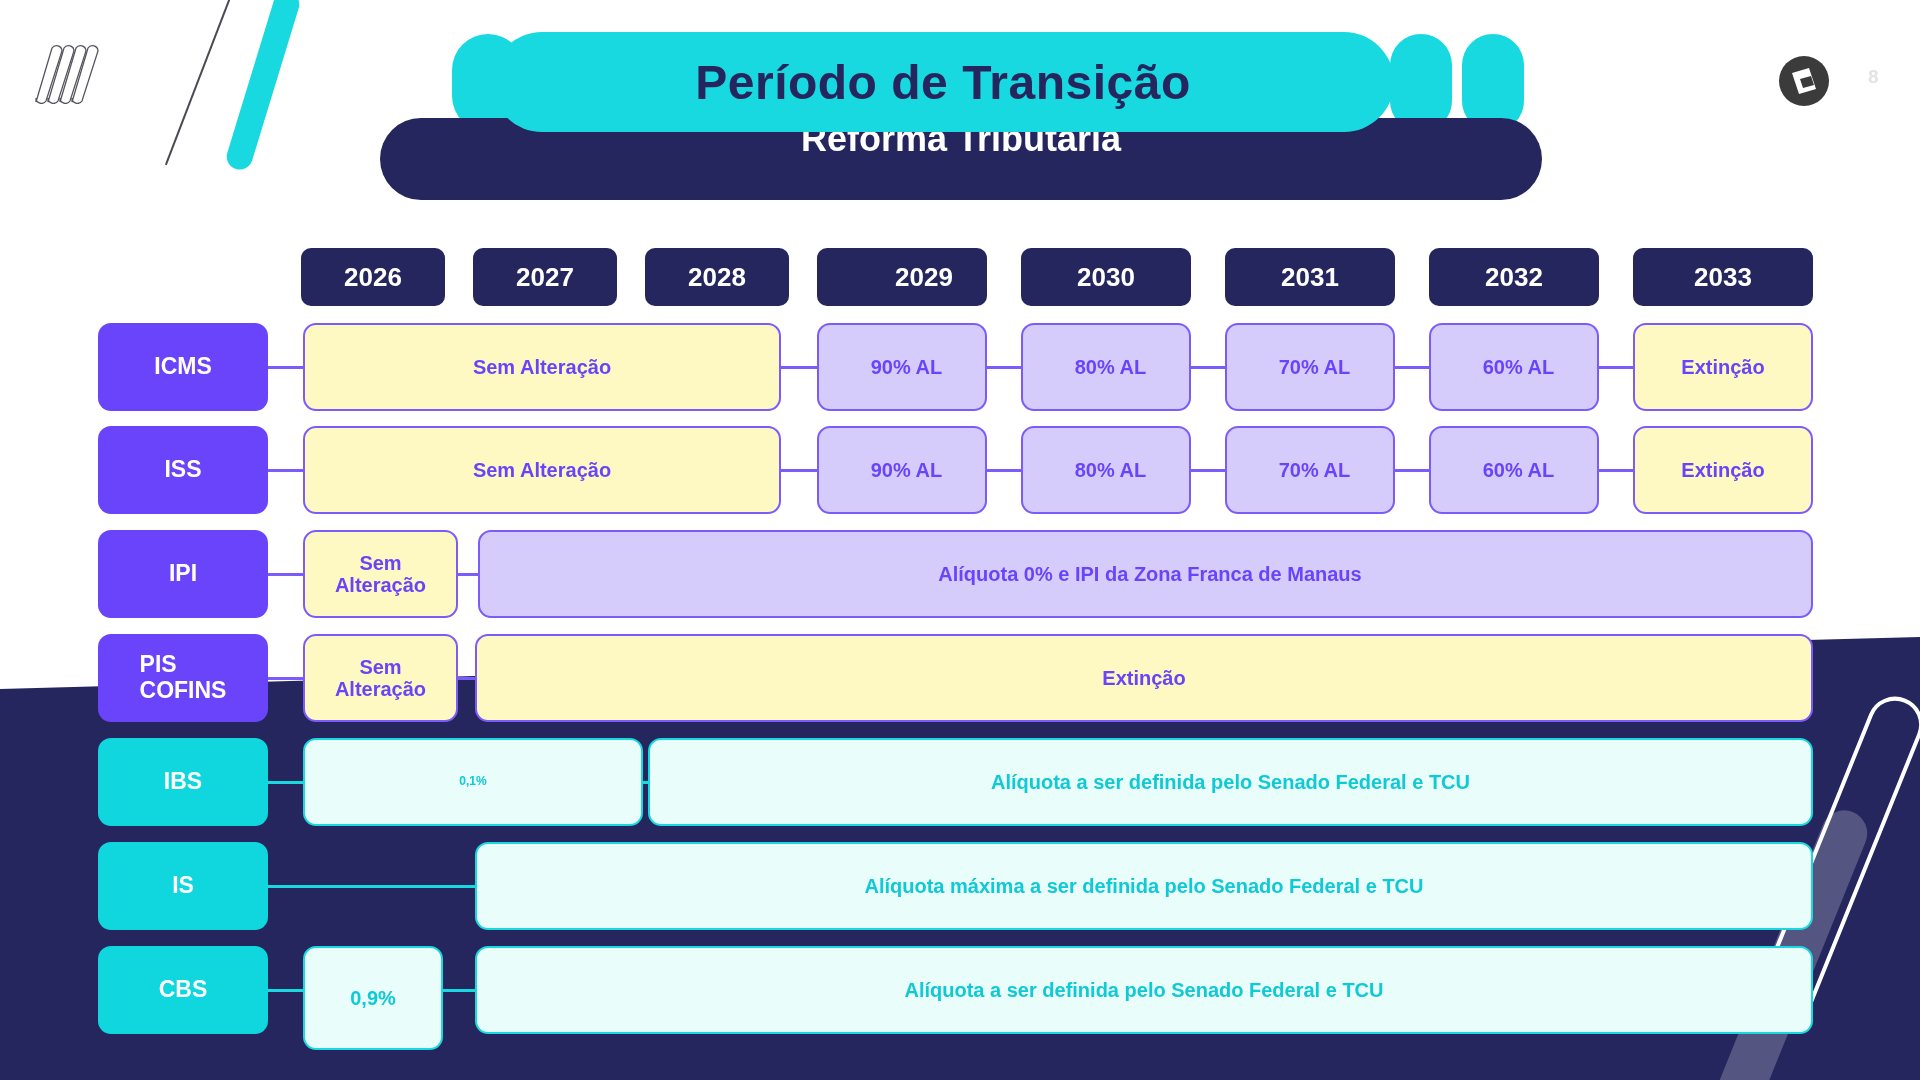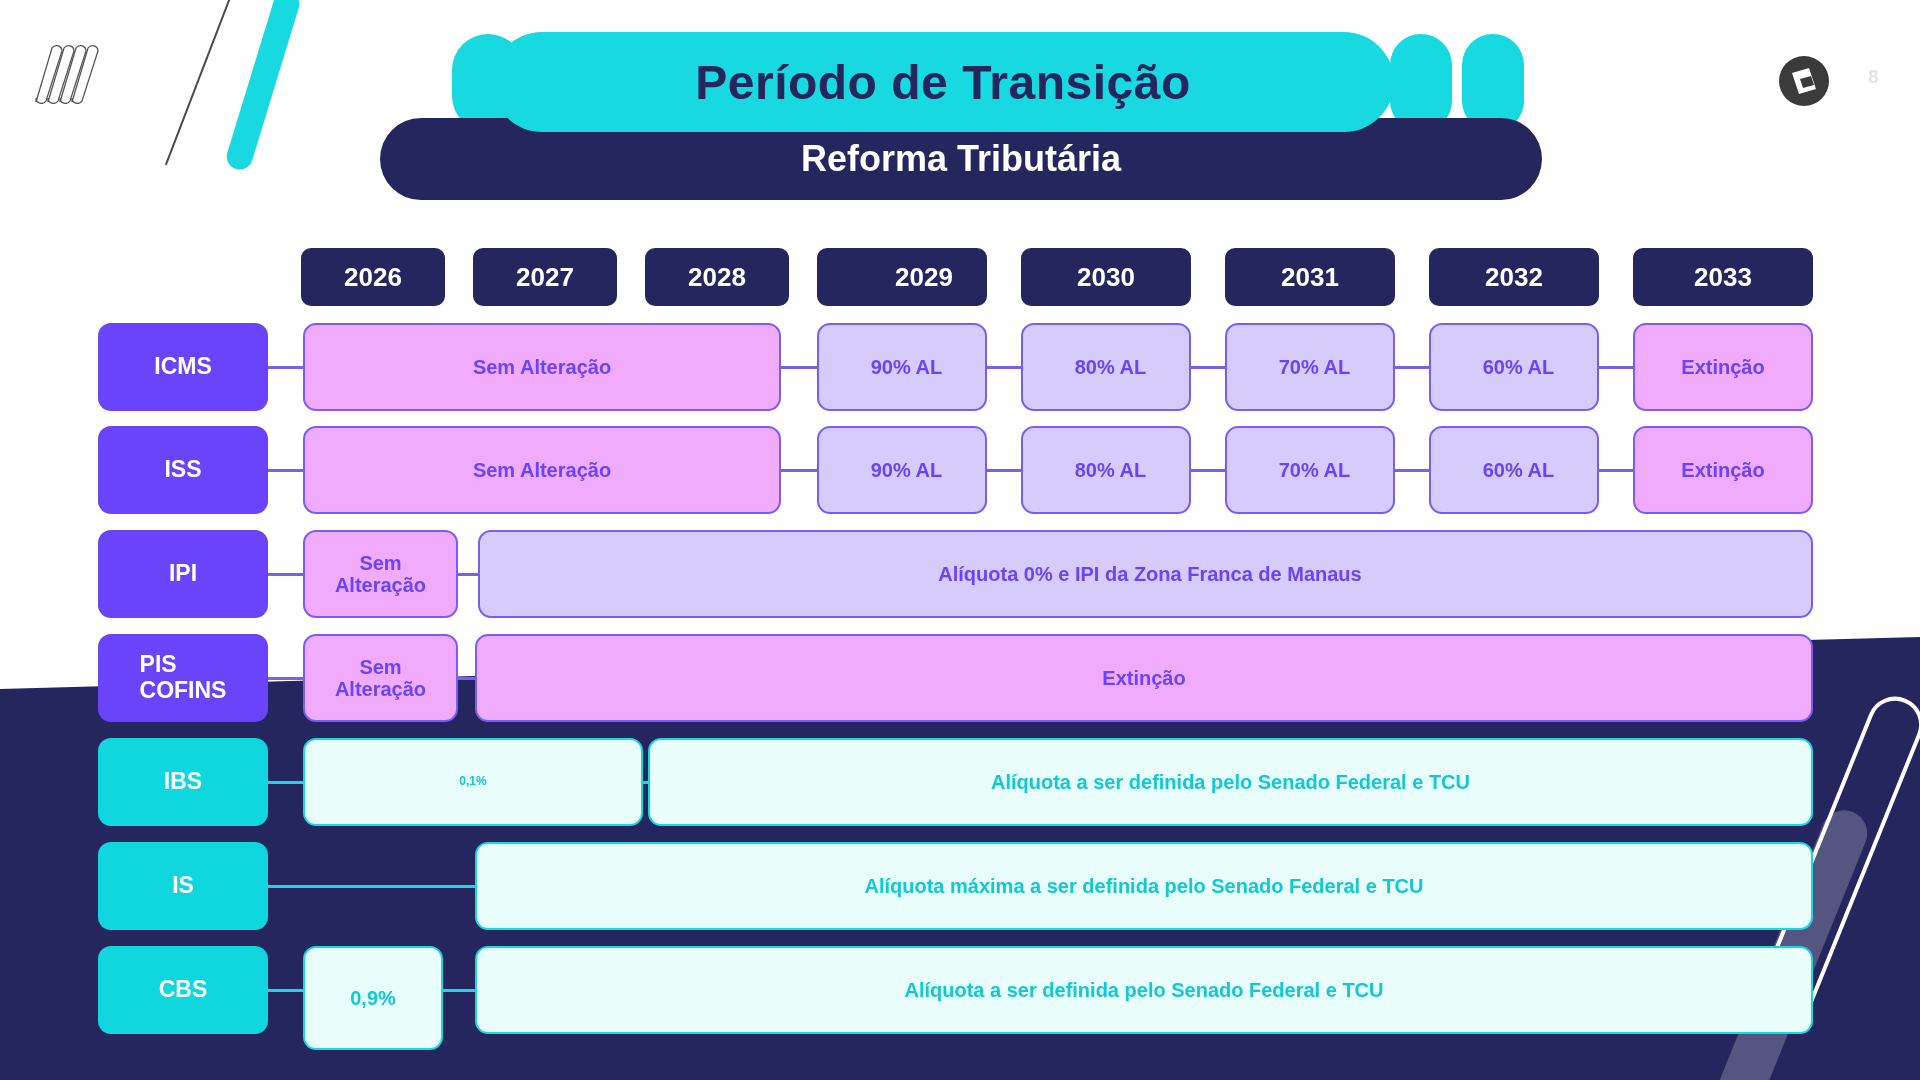--- a/index.html
+++ b/index.html
@@ -100,21 +100,21 @@
     font-weight: 700;
     letter-spacing: 0.5px;
   }
 
   #title-navy {
     position: absolute;
     left: 380px; top: 118px;
     width: 1162px; height: 82px;
     background: #26265E;
     border-radius: 41px;
-    display: flex; align-items: center; justify-content: center;
+    display: flex; align-items: flex-start; justify-content: center;
     z-index: 1;
   }
   #title-navy span {
     color: #ffffff;
     font-size: 36px;
     font-weight: 700;
   }
 
   
   #logo-wrap { position: absolute; left: 1778px; top: 55px; z-index: 6; }
@@ -156,21 +156,21 @@
 
   .cell {
     position: absolute;
     border-radius: 13px;
     display: flex; align-items: center; justify-content: center;
     text-align: center;
     font-weight: 700;
     line-height: 1.12;
     z-index: 3;
   }
-  .cell.white   { background: #f0abfc;  border: 2.5px solid #7B5CFB; color: #6A44FB; }
+  .cell.white   { background: #fef9c3;  border: 2.5px solid #7B5CFB; color: #6A44FB; }
   .cell.lav     { background: #D5CCFB;  border: 2.5px solid #7B5CFB; color: #6A44FB; padding-left: 9px; }
   .cell.mint    { background: #E9FDFB;  border: 2.5px solid #18D8E0; color: #0FC9D4; }
 
   .connector {
     position: absolute;
     height: 2.5px;
     z-index: 2;
   }
   .connector.purple { background: #7B5CFB; }
   .connector.teal   { background: #18D8E0; }

